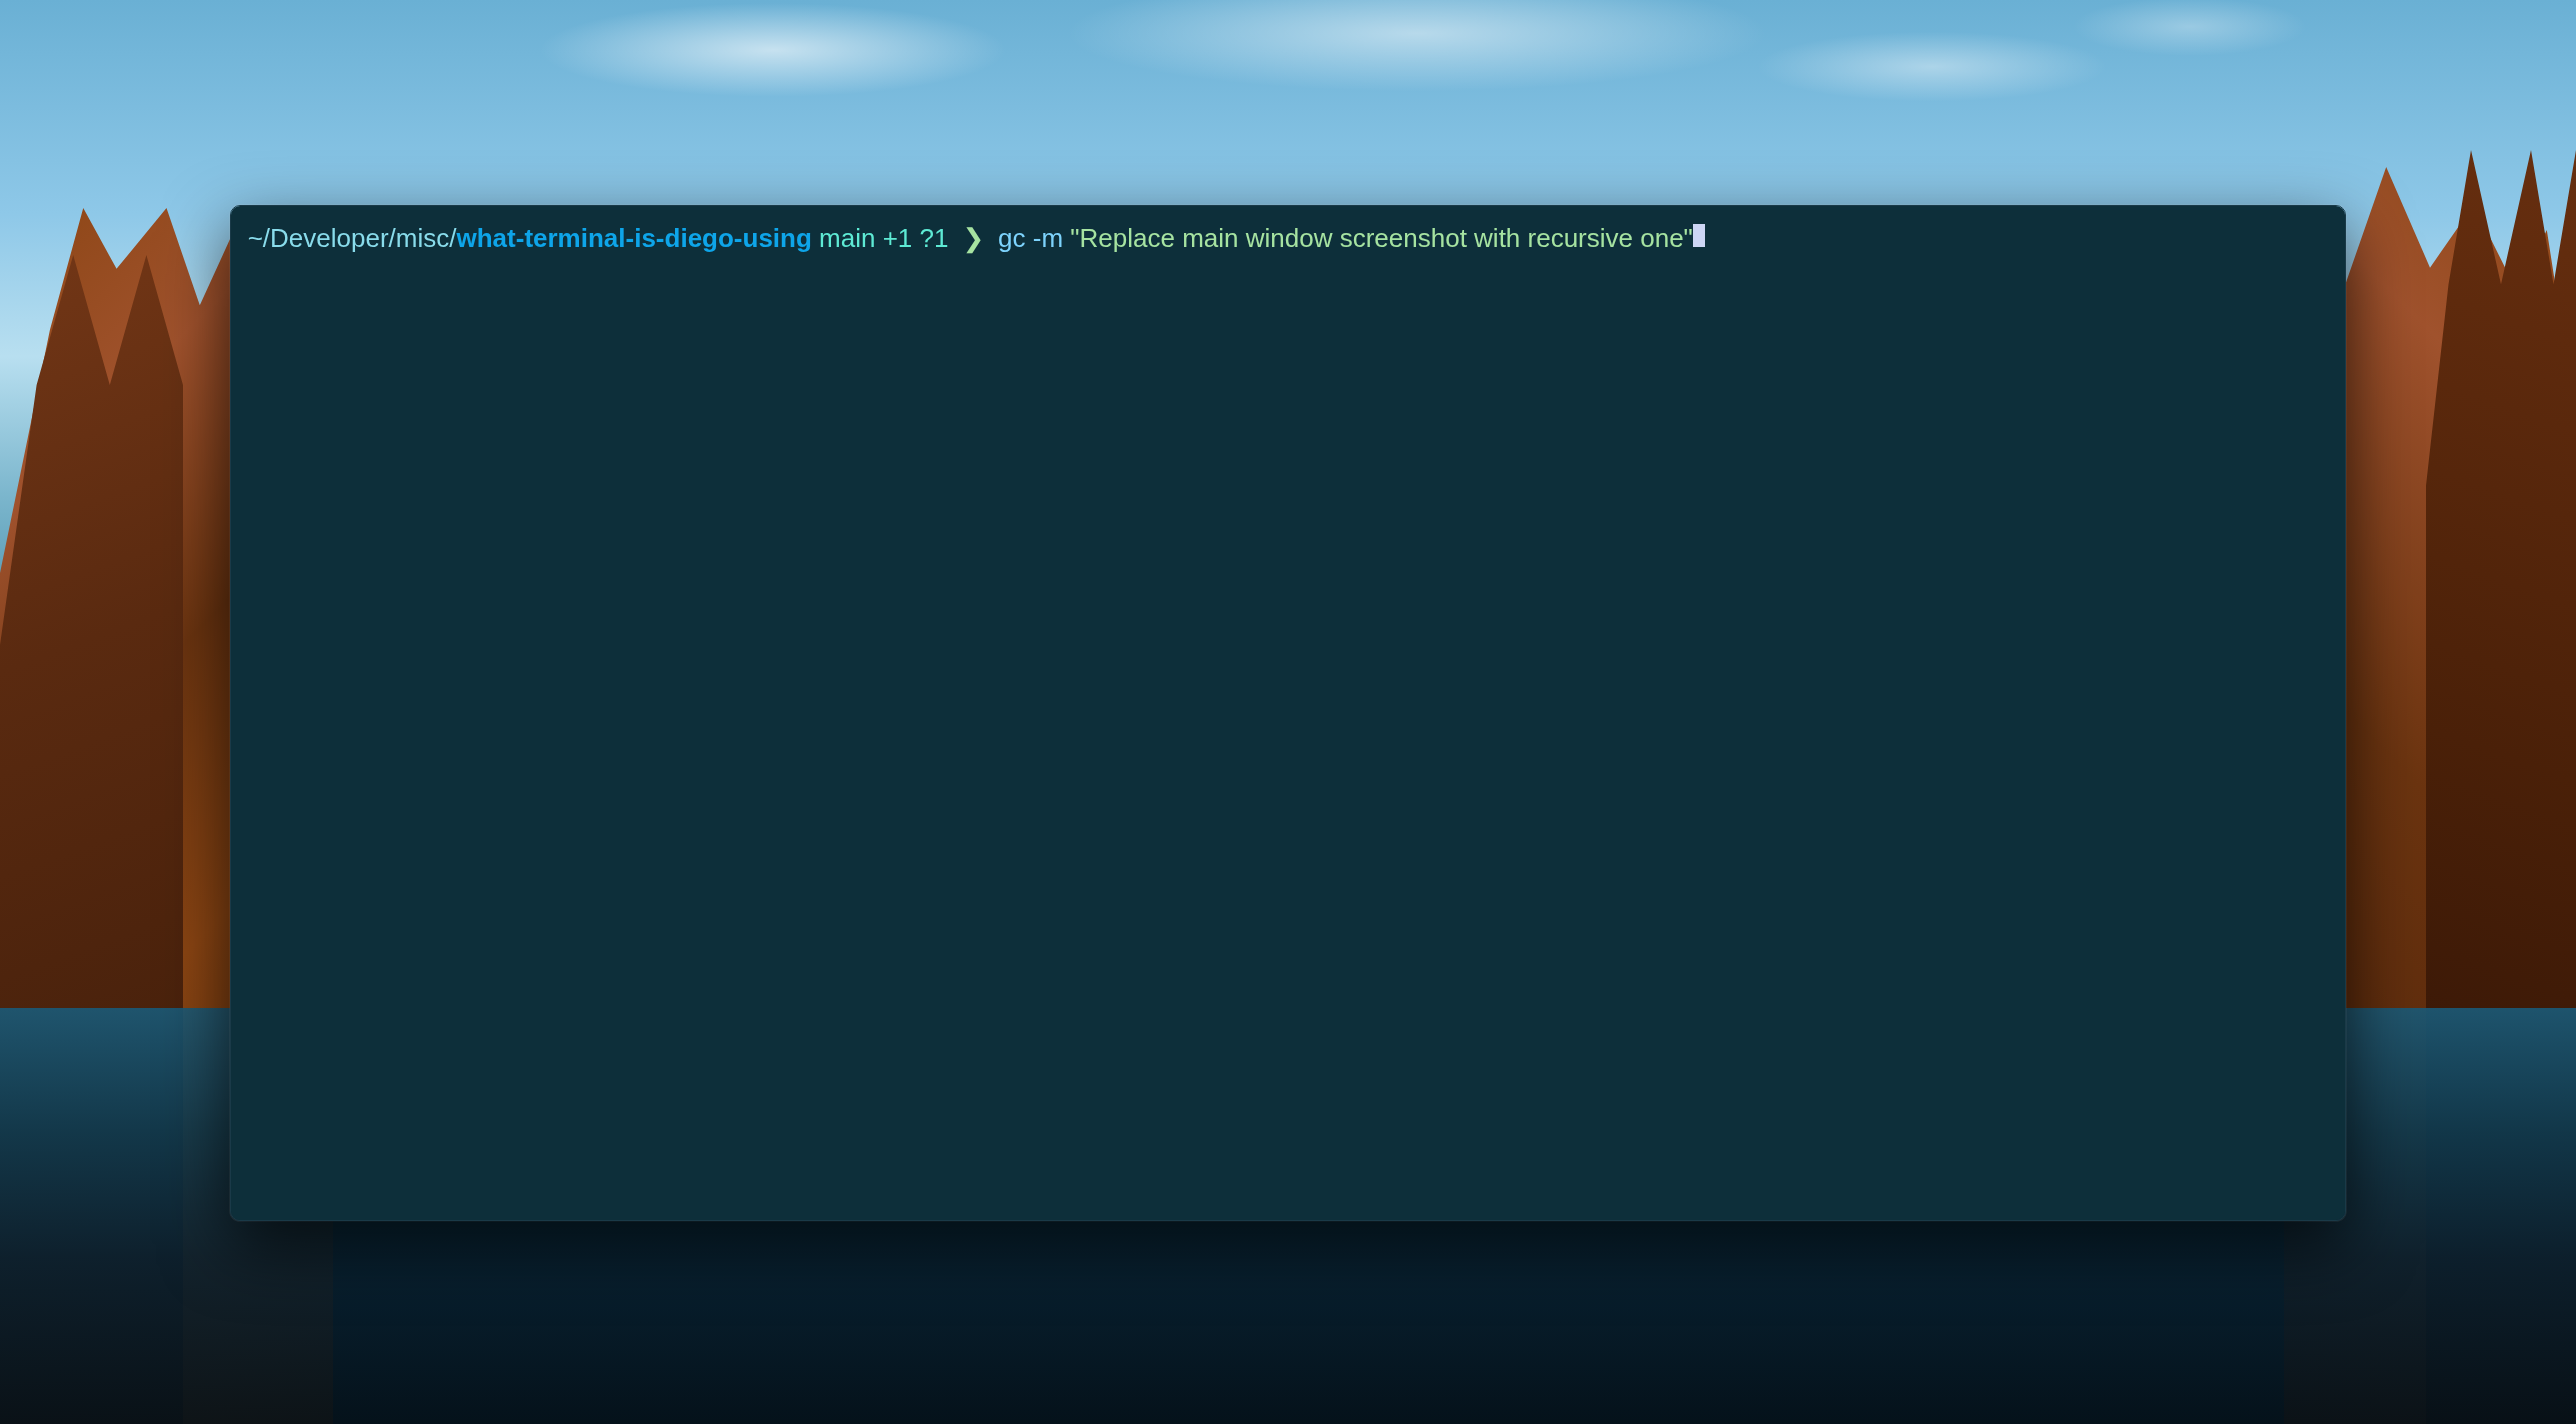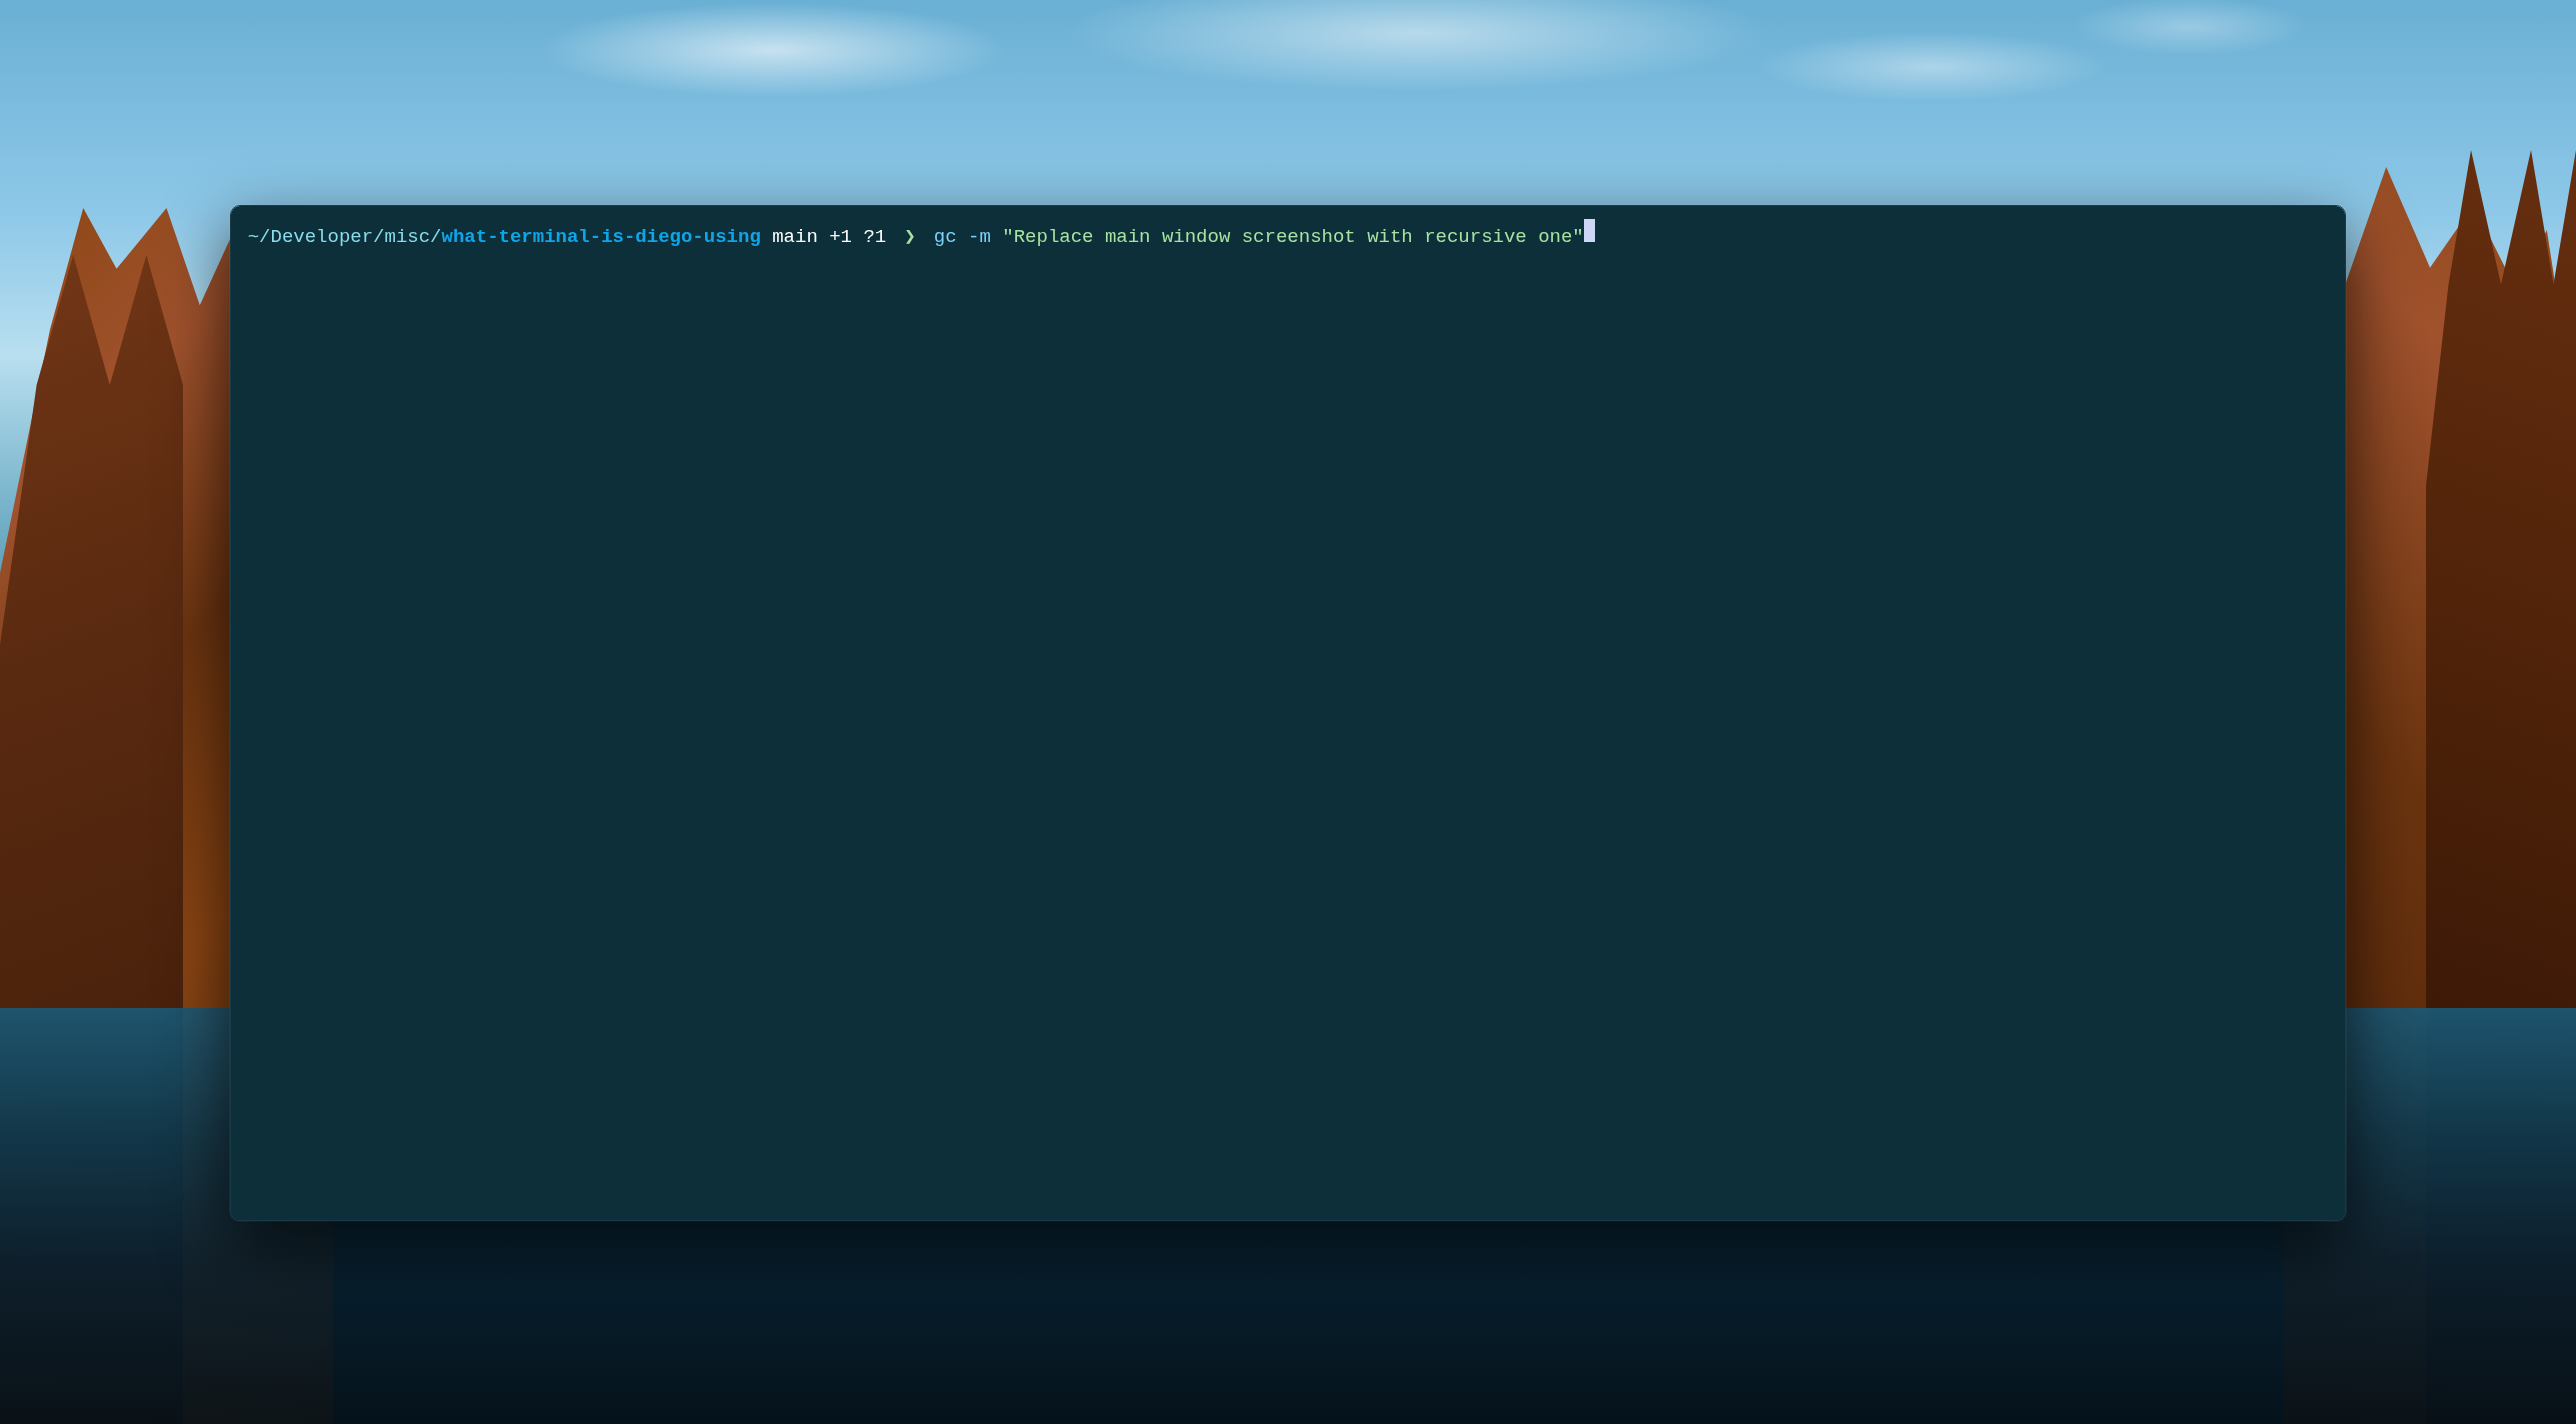--- a/index.html
+++ b/index.html
@@ -136,22 +136,22 @@
       height: 100%;
       background-color: #0d2f3a;
       display: flex;
       flex-direction: column;
     }
 
     .terminal-content {
       flex: 1;
       padding: 13.3px 16.7px;
       overflow: hidden;
-      font-family: Liberation Mono, monospace;
-      font-size: 19px;
+      font-family: Liberation Sans, sans-serif;
+      font-size: 26px;
       line-height: 1.5;
       color: #cdd6f4;
     }
 
     .terminal-line {
       display: flex;
       align-items: baseline;
       flex-wrap: wrap;
       white-space: pre;
     }
@@ -159,21 +159,21 @@
     .prompt-path {
       color: #89dceb;
     }
 
     .prompt-path-bold {
       color: #0ea5e9;
       font-weight: bold;
     }
 
     .prompt-branch {
-      color: #ffffff;
+      color: #5eead4;
     }
 
     .prompt-arrow {
       color: #a6e3a1;
       margin: 0 6.7px;
     }
 
     .cmd-text {
       color: #7dd3fc;
     }

